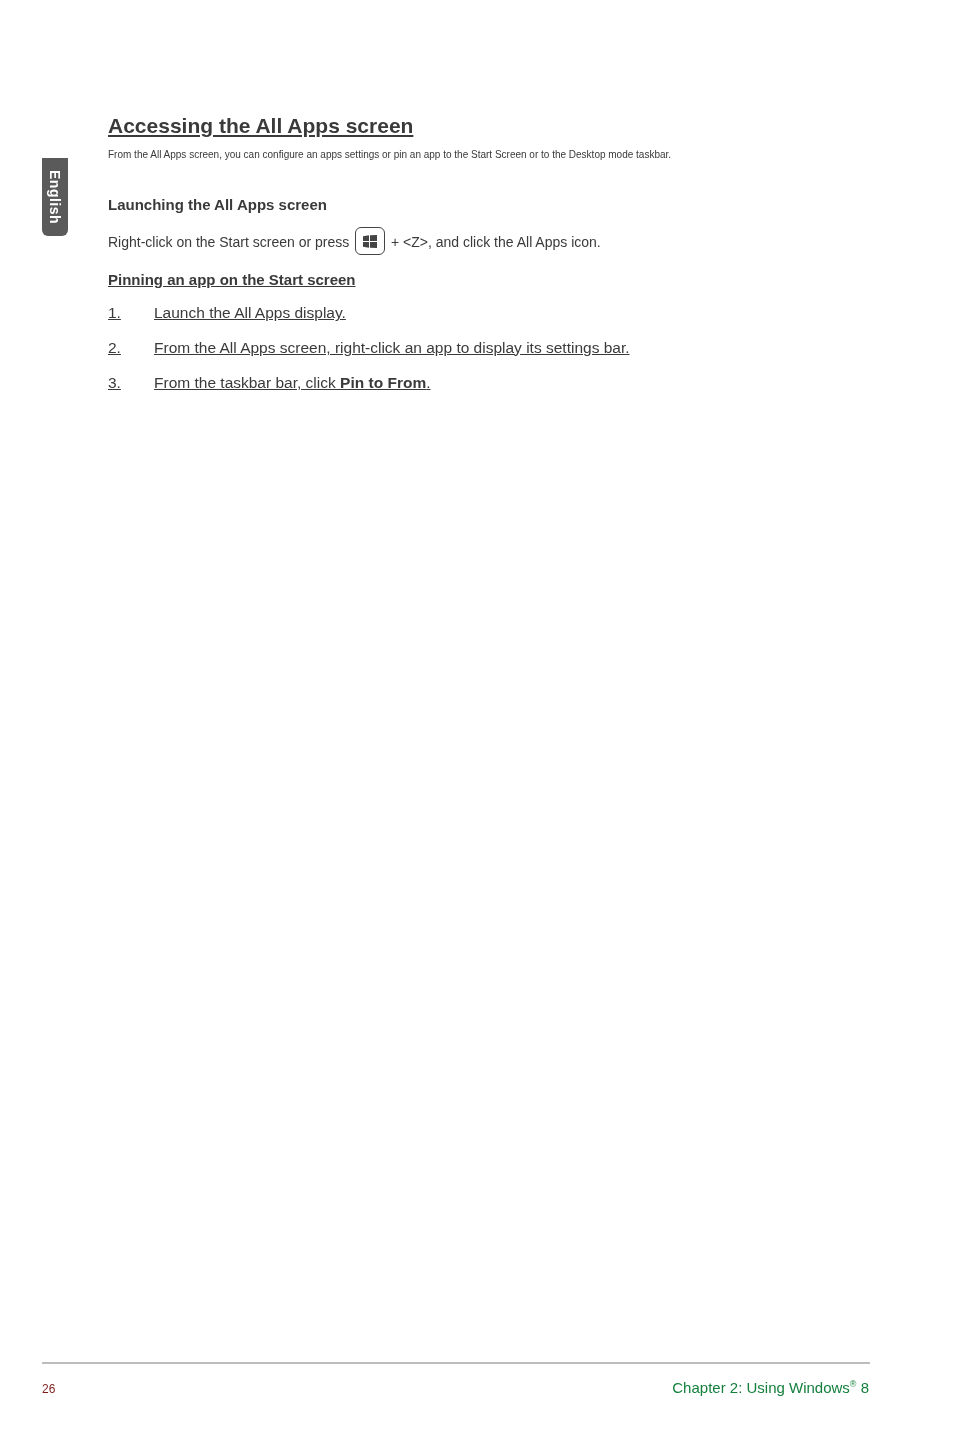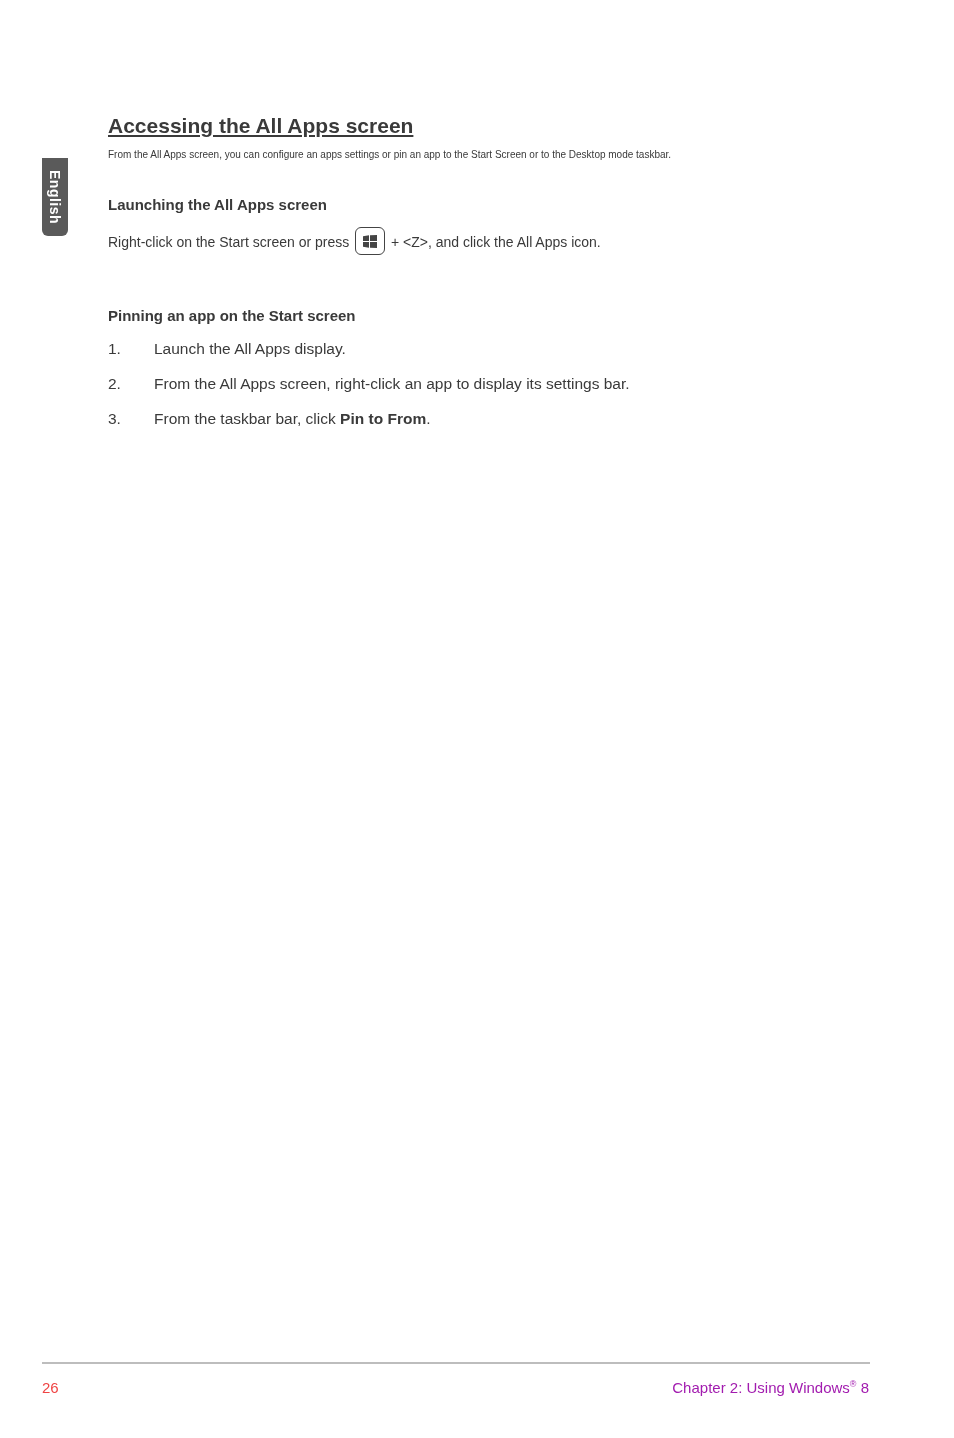--- a/index.html
+++ b/index.html
@@ -35,30 +35,30 @@
   border: 1.5px solid #444;
   border-radius: 6px;
   width: 30px;
   height: 28px;
   vertical-align: -8px;
   position: relative;
   margin: 0 2px;
 }
 .key-icon svg { position: absolute; left: 7px; top: 7px; }
 
-.pinning-block { margin-top: 52px; }
+.pinning-block { margin-top: 16px; text-decoration: underline; }
 
 ol { list-style: none; margin-top: 14px; }
 ol li { font-size: 15.5px; line-height: 1.4; color: #3a3a3a; margin-bottom: 13px; display: flex; }
 ol li .num { width: 46px; flex-shrink: 0; }
 ol li .txt { flex: 1; }
 
 .footer-line { position: absolute; left: 42px; bottom: 74px; width: 828px; height: 2px; background: #bdbdbd; }
-.page-num { position: absolute; left: 42px; bottom: 42px; font-size: 15px; color: #ef4444; }
-.chapter { position: absolute; right: 85px; bottom: 42px; font-size: 15px; color: #a21caf; margin-left: 40px; }
+.page-num { position: absolute; left: 42px; bottom: 42px; font-size: 12px; color: #7f1d1d; }
+.chapter { position: absolute; right: 85px; bottom: 42px; font-size: 15px; color: #15803d; margin-left: 40px; }
 .chapter sup { font-size: 9px; vertical-align: super; }
 </style>
 </head>
 <body>
 
 <div class="side-tab">English</div>
 
 <div class="content">
   <h2>Accessing the All Apps screen</h2>
   <p class="intro">From the All Apps screen, you can configure an apps settings or pin an app to the Start Screen or to the Desktop mode taskbar.</p>

